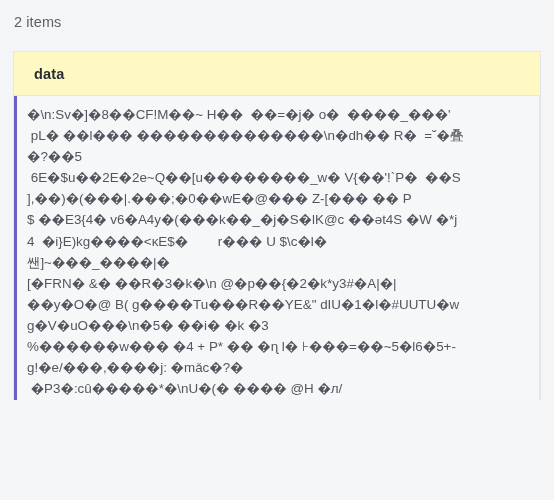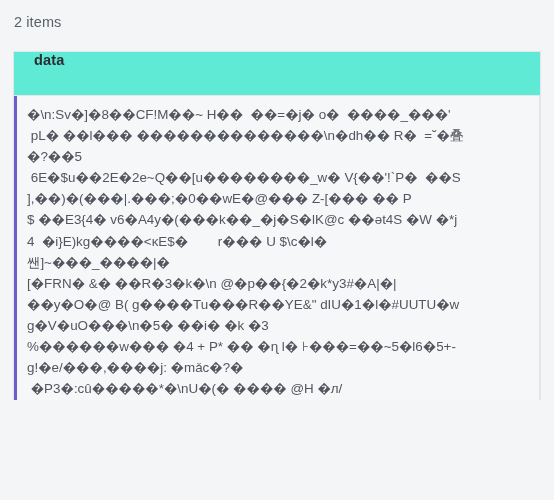--- a/index.html
+++ b/index.html
@@ -40,24 +40,24 @@
     border: 1px solid #e3e5ea;
     border-bottom: none;
     background: #ffffff;
     box-sizing: border-box;
     overflow: hidden;
     border-radius: 1px;
   }
 
   .table-head {
     height: 44px;
-    background: #5eead4;
+    background: #fef9c3;
     border-bottom: 1px solid #e3e5ea;
     display: flex;
-    align-items: flex-start;
+    align-items: center;
     box-sizing: border-box;
   }
 
   .col-header {
     font-size: 14.5px;
     font-weight: bold;
     color: #2a2d34;
     padding-left: 20px;
     letter-spacing: 0.2px;
   }

